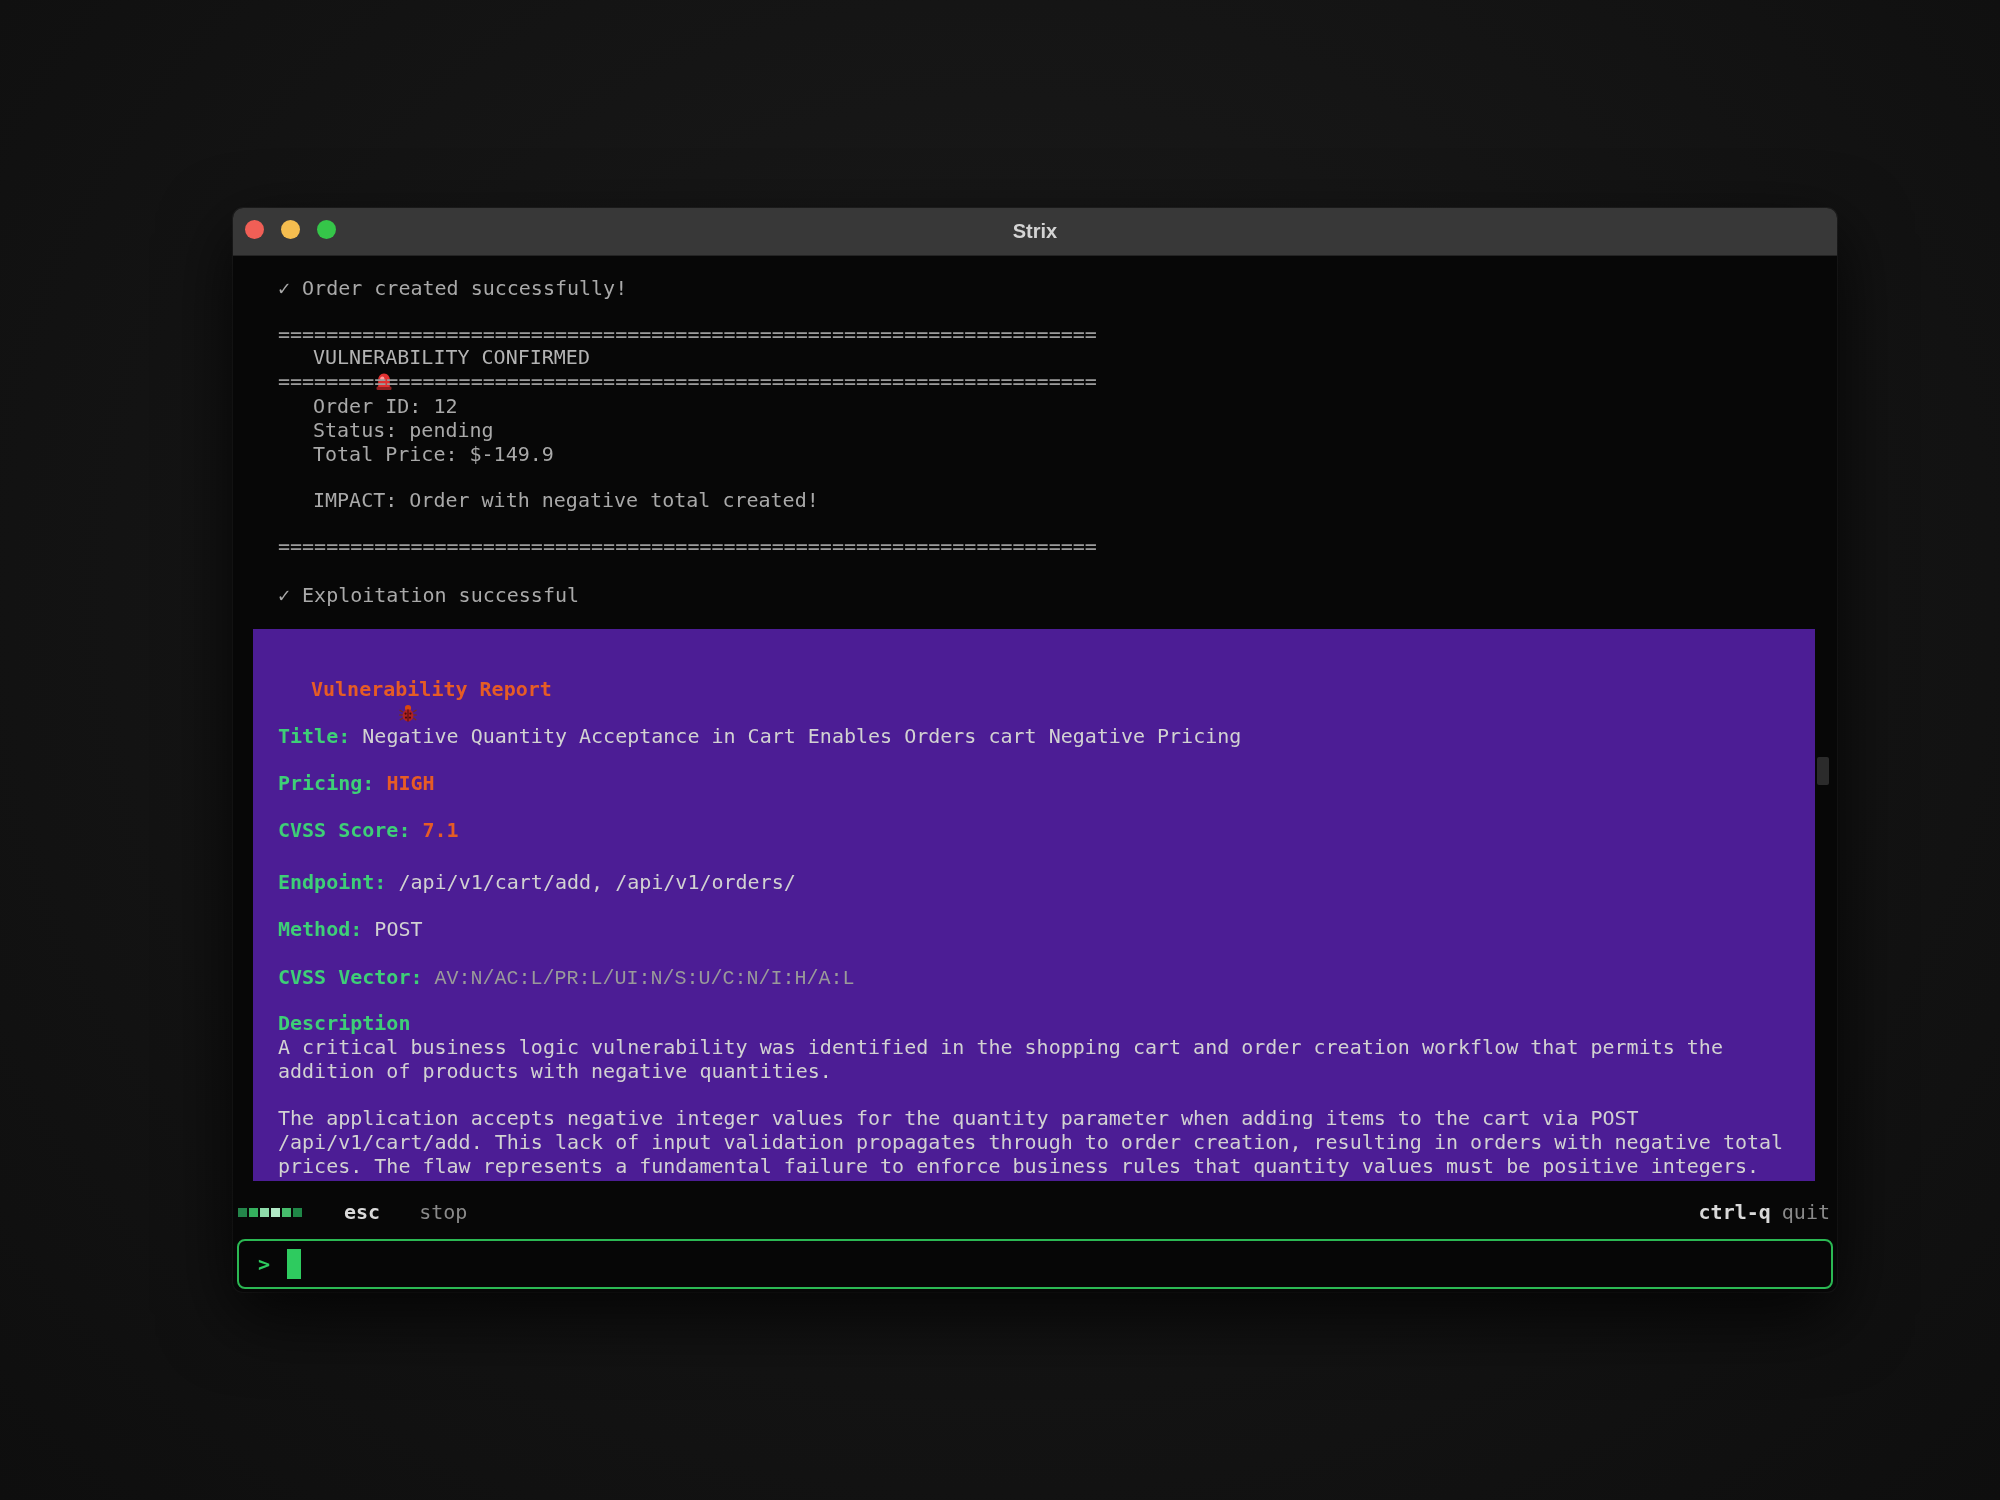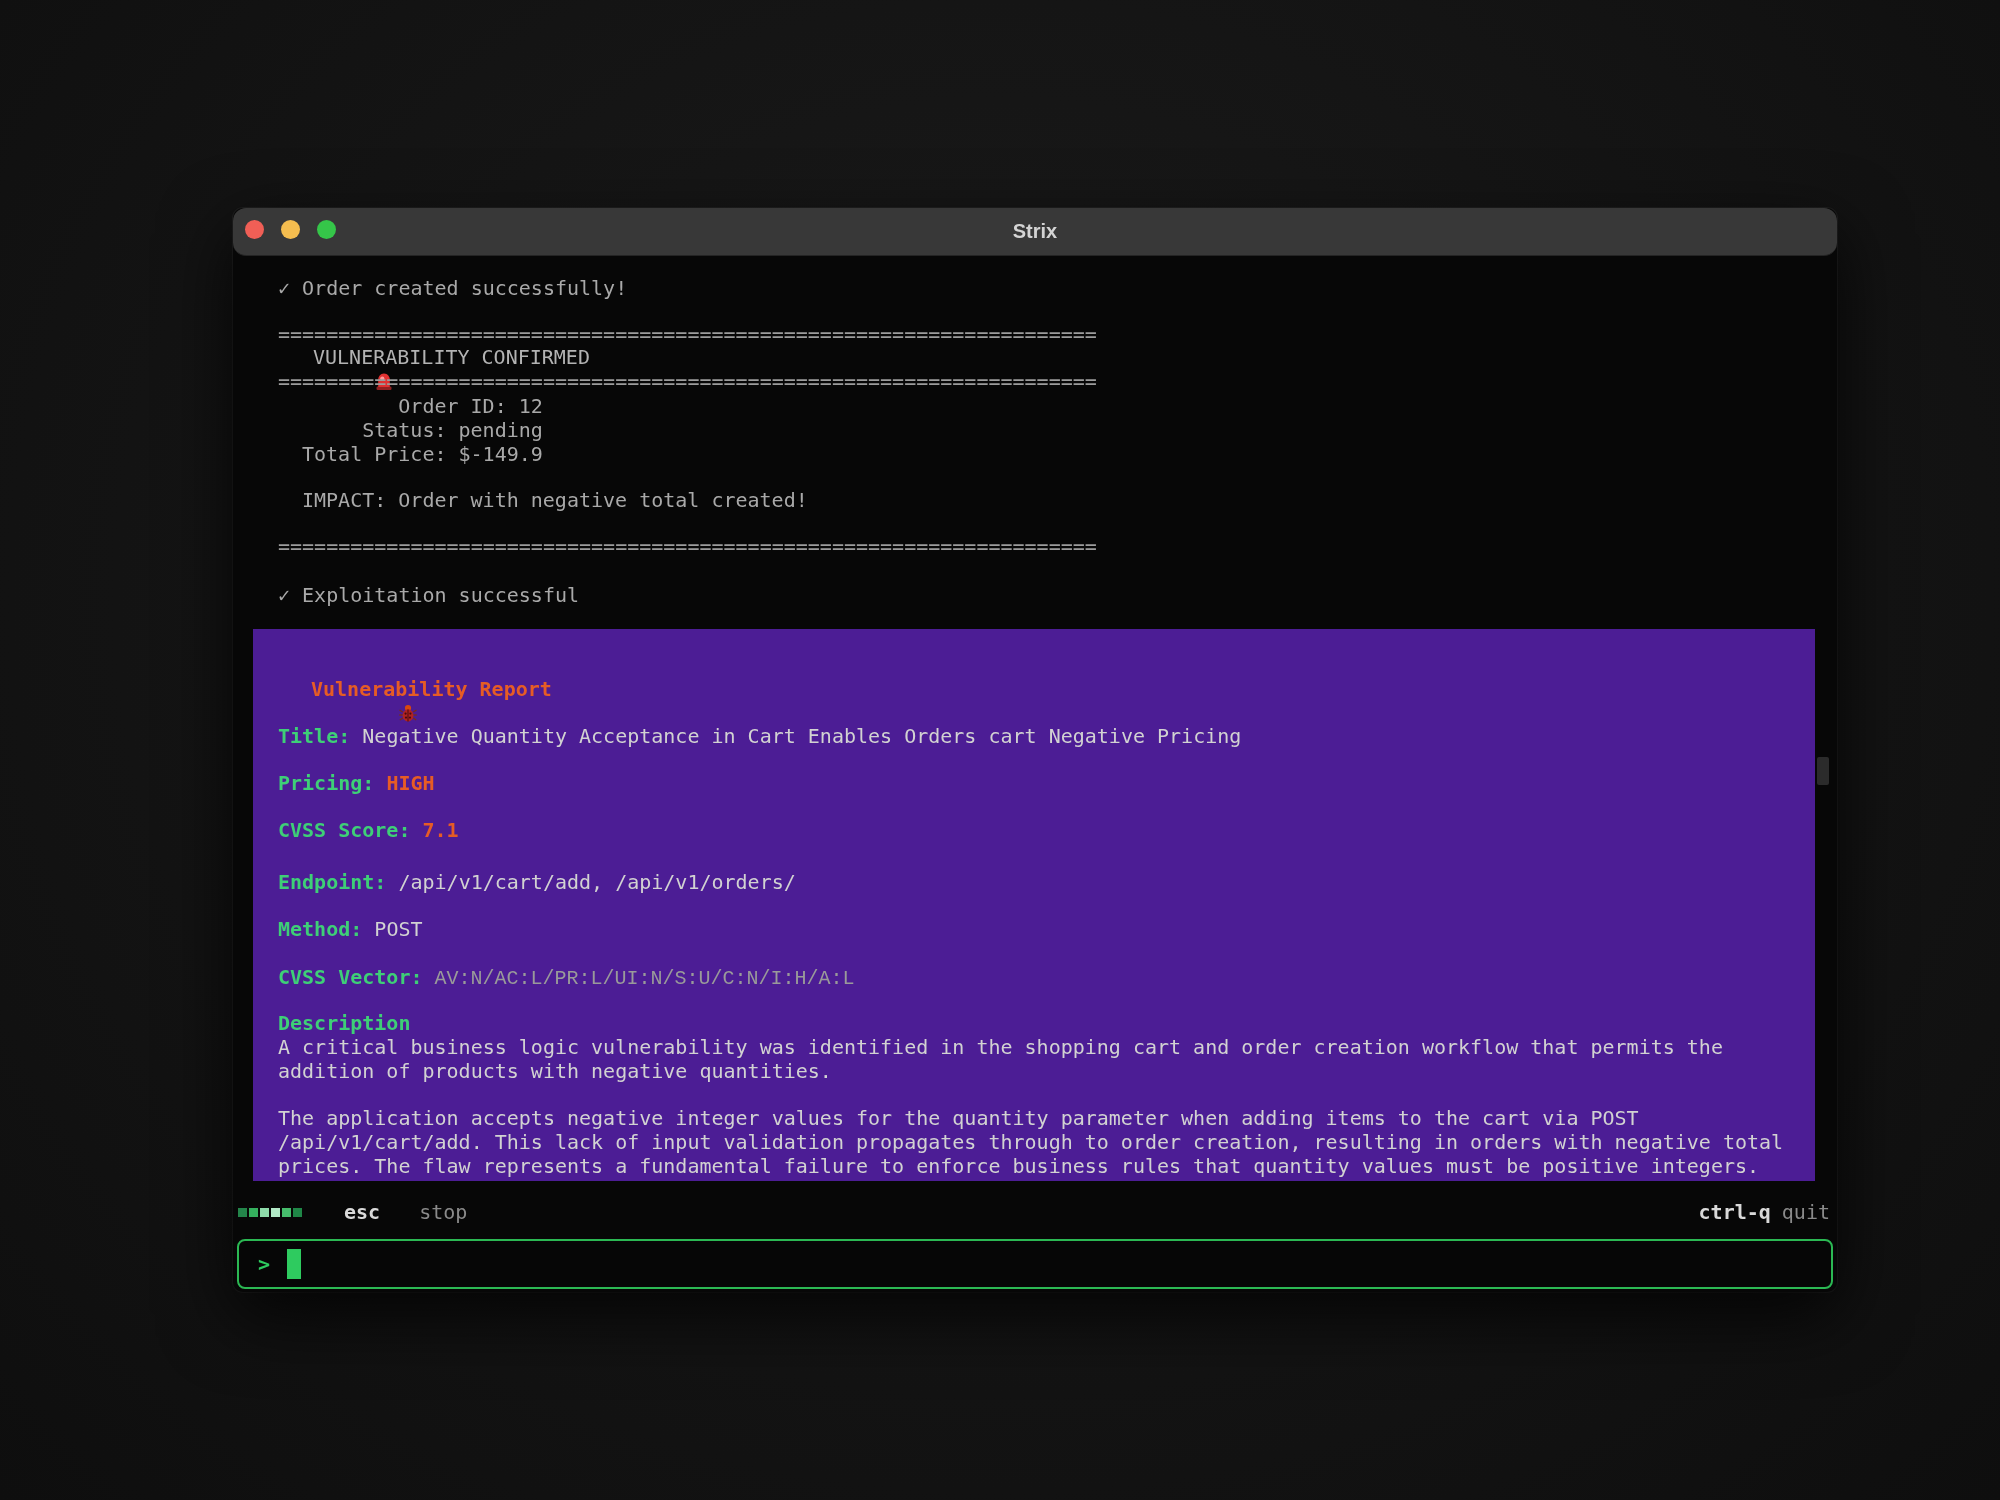--- a/index.html
+++ b/index.html
@@ -12,41 +12,41 @@
 
   .window {
     position:absolute; left:233px; top:208px; width:1604px; height:1084px;
     border-radius:10px; background:#070707; overflow:hidden;
     box-shadow: 0 24px 70px rgba(0,0,0,0.8), 0 0 0 1px rgba(255,255,255,0.05);
   }
 
   
   .titlebar {
     position:absolute; top:0; left:0; right:0; height:47px;
-    background:#383838; border-bottom:1px solid #242424;border-radius:13px;
+    background:#383838; border-bottom:1px solid #242424;
   }
   .lights { position:absolute; left:12px; top:12px; display:flex; gap:17px; }
   .light { width:19px; height:19px; border-radius:50%; }
   .light.red    { background:#f05f56; }
   .light.yellow { background:#f5bd4f; }
   .light.green  { background:#35c649; }
   .wtitle {
     position:absolute; left:0; right:0; top:0; height:47px;
     display:flex; align-items:center; justify-content:center;
     font-family:"Liberation Sans", sans-serif; font-weight:bold;
     font-size:20px; color:#d4d4d4;
   }
 
   
   .term {
     position:absolute; top:47px; left:0; right:0; bottom:0;
     font-size:20px; line-height:24px; color:#a9a9a9;
   }
   .line { position:absolute; left:45px; white-space:pre; }
-  .indent { left:69px;text-align:right; }
+  .indent { left:80px; }
   .sep { color:#9c9c9c; letter-spacing:0; }
   .block { line-height:24px; }
   .banner-row { display:flex; align-items:center; gap:15px; color:#b3b3b3; }
   .icon20 { width:20px; height:20px; display:inline-block; flex:0 0 auto; }
 
   
   .panel {
     position:absolute; left:20px; top:374px; width:1562px; height:552px;
     background:#4c1d95; color:#d2d2d2; overflow:hidden;
   }

